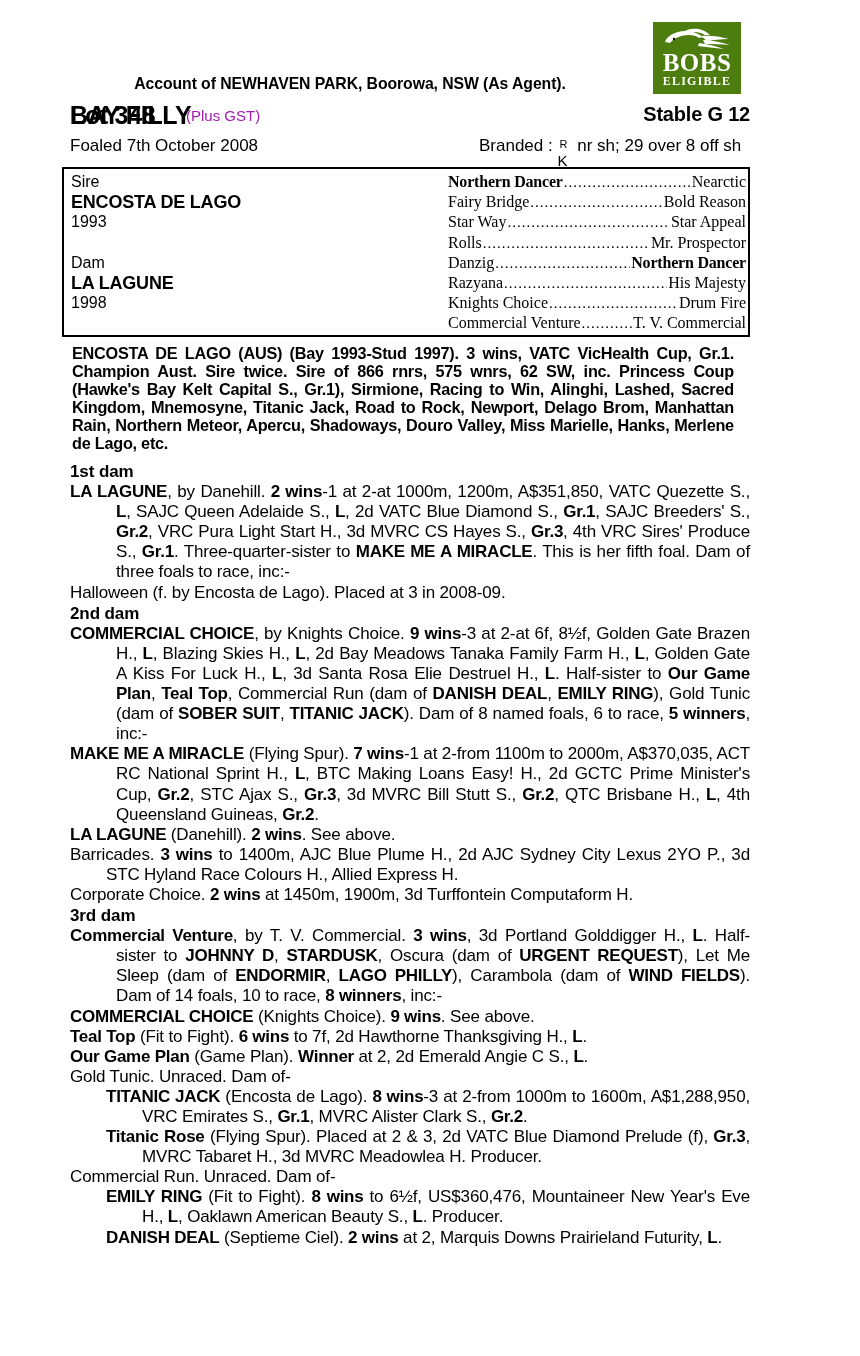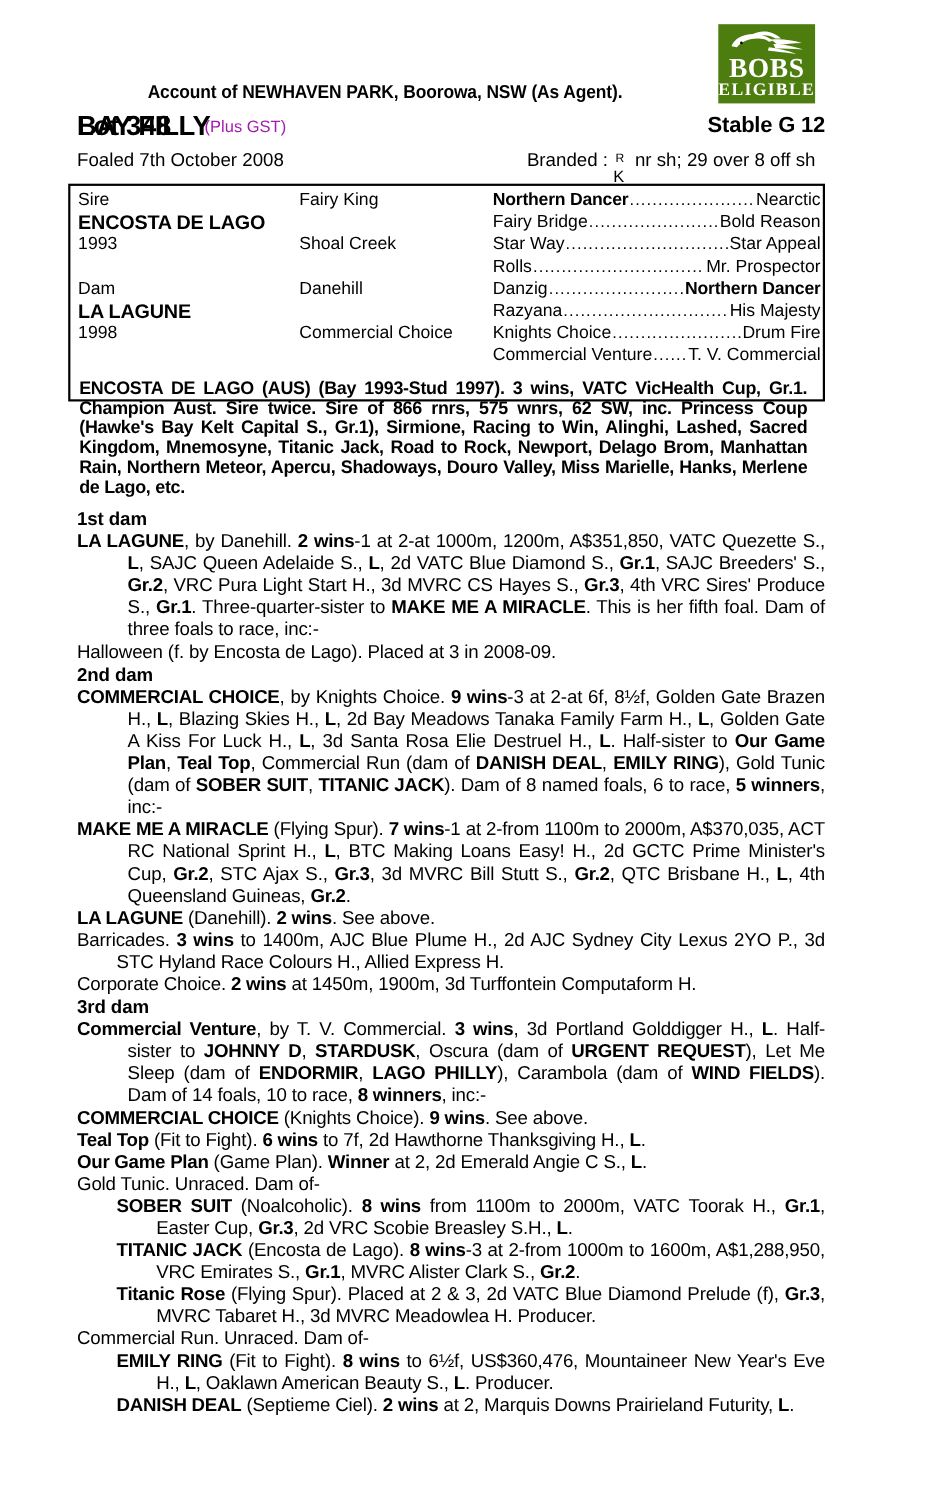--- a/index.html
+++ b/index.html
@@ -51,21 +51,21 @@
     font-weight: 700;
     letter-spacing: 0.5px;
     line-height: 26px;
   }
   .bobs-sub {
     position: absolute;
     left: 0;
     top: 53px;
     width: 88px;
     font-family: "Liberation Serif", serif;
-    font-size: 16px;
+    font-size: 12px;
     font-weight: 700;
     letter-spacing: 1.2px;
     line-height: 13px;
   }
 
   .account-line {
     position: absolute;
     left: 0;
     top: 74px;
     width: 700px;
@@ -150,21 +150,21 @@
     font-size: 15px;
     line-height: 17px;
   }
 
   
   .ped-table {
     position: absolute;
     left: 62px;
     top: 167px;
     width: 688px;
-    height: 198px;
+    height: 170px;
     border: 2px solid #000;
     box-sizing: border-box;
     padding-left: 10px;
   }
   .ped-col-left {
     position: absolute;
     left: 7px;
     top: 3px;
     width: 200px;
   }
@@ -193,20 +193,21 @@
     letter-spacing: -0.2px;
   }
   .leader-row {
     display: flex;
     align-items: flex-end;
     height: 20.2px;
     line-height: 20.2px;
     font-size: 16px;
     white-space: nowrap;
     overflow: hidden;
+    font-family: Liberation Serif, serif;
   }
   .leader-row .nm { flex: 0 0 auto; }
   .leader-row .dots {
     flex: 1 1 auto;
     overflow: hidden;
     white-space: nowrap;
     margin: 0 1px;
     color: #000;
     letter-spacing: 1px;
     font-size: 15px;
@@ -306,30 +307,20 @@
 
   <div class="ped-table">
     <div class="ped-col-left" id="ped-left">
         <div class="ped-row">Sire</div>
         <div class="ped-row bold">ENCOSTA DE LAGO</div>
         <div class="ped-row">1993</div>
         <div class="ped-row"></div>
         <div class="ped-row">Dam</div>
         <div class="ped-row bold">LA LAGUNE</div>
         <div class="ped-row">1998</div>
-        <div class="ped-row"></div>
-      </div>
-    <div class="ped-col-mid" id="ped-mid">
-        <div class="ped-row">Fairy King</div>
-        <div class="ped-row"></div>
-        <div class="ped-row">Shoal Creek</div>
-        <div class="ped-row"></div>
-        <div class="ped-row">Danehill</div>
-        <div class="ped-row"></div>
-        <div class="ped-row">Commercial Choice</div>
         <div class="ped-row"></div>
       </div>
     <div class="ped-col-right" id="ped-right">
         <div class="leader-row">
           <span class="nm b">Northern Dancer</span>
           <span class="dots">............................................................</span>
           <span class="val">Nearctic</span>
         </div>
         <div class="leader-row">
           <span class="nm">Fairy Bridge</span>
@@ -380,21 +371,20 @@
       <div class="entry"><b>MAKE ME A MIRACLE</b> (Flying Spur). <b>7 wins</b>-1 at 2-from 1100m to 2000m, A$370,035, ACT RC National Sprint H., <b>L</b>, BTC Making Loans Easy! H., 2d GCTC Prime Minister's Cup, <b>Gr.2</b>, STC Ajax S., <b>Gr.3</b>, 3d MVRC Bill Stutt S., <b>Gr.2</b>, QTC Brisbane H., <b>L</b>, 4th Queensland Guineas, <b>Gr.2</b>.</div>
       <div class="entry nojust"><b>LA LAGUNE</b> (Danehill). <b>2 wins</b>. See above.</div>
       <div class="entry hang2">Barricades. <b>3 wins</b> to 1400m, AJC Blue Plume H., 2d AJC Sydney City Lexus 2YO P., 3d STC Hyland Race Colours H., Allied Express H.</div>
       <div class="entry hang2 nojust">Corporate Choice. <b>2 wins</b> at 1450m, 1900m, 3d Turffontein Computaform H.</div>
       <div class="dam-head gap-before">3rd dam</div>
       <div class="entry"><b>Commercial Venture</b>, by T. V. Commercial. <b>3 wins</b>, 3d Portland Golddigger H., <b>L</b>. Half-sister to <b>JOHNNY D</b>, <b>STARDUSK</b>, Oscura (dam of <b>URGENT REQUEST</b>), Let Me Sleep (dam of <b>ENDORMIR</b>, <b>LAGO PHILLY</b>), Carambola (dam of <b>WIND FIELDS</b>). Dam of 14 foals, 10 to race, <b>8 winners</b>, inc:-</div>
       <div class="entry nojust"><b>COMMERCIAL CHOICE</b> (Knights Choice). <b>9 wins</b>. See above.</div>
       <div class="entry nojust"><b>Teal Top</b> (Fit to Fight). <b>6 wins</b> to 7f, 2d Hawthorne Thanksgiving H., <b>L</b>.</div>
       <div class="entry nojust"><b>Our Game Plan</b> (Game Plan). <b>Winner</b> at 2, 2d Emerald Angie C S., <b>L</b>.</div>
       <div class="entry hang2 nojust">Gold Tunic. Unraced. Dam of-</div>
-      <div class="entry indent1"><b>SOBER SUIT</b> (Noalcoholic). <b>8 wins</b> from 1100m to 2000m, VATC Toorak H., <b>Gr.1</b>, Easter Cup, <b>Gr.3</b>, 2d VRC Scobie Breasley S.H., <b>L</b>.</div>
       <div class="entry indent1"><b>TITANIC JACK</b> (Encosta de Lago). <b>8 wins</b>-3 at 2-from 1000m to 1600m, A$1,288,950, VRC Emirates S., <b>Gr.1</b>, MVRC Alister Clark S., <b>Gr.2</b>.</div>
       <div class="entry indent1"><b>Titanic Rose</b> (Flying Spur). Placed at 2 &amp; 3, 2d VATC Blue Diamond Prelude (f), <b>Gr.3</b>, MVRC Tabaret H., 3d MVRC Meadowlea H. Producer.</div>
       <div class="entry hang2 nojust">Commercial Run. Unraced. Dam of-</div>
       <div class="entry indent1"><b>EMILY RING</b> (Fit to Fight). <b>8 wins</b> to 6½f, US$360,476, Mountaineer New Year's Eve H., <b>L</b>, Oaklawn American Beauty S., <b>L</b>. Producer.</div>
       <div class="entry indent1"><b>DANISH DEAL</b> (Septieme Ciel). <b>2 wins</b> at 2, Marquis Downs Prairieland Futurity, <b>L</b>.</div>
     </div>
 
 </div>
 
 </body></html>

